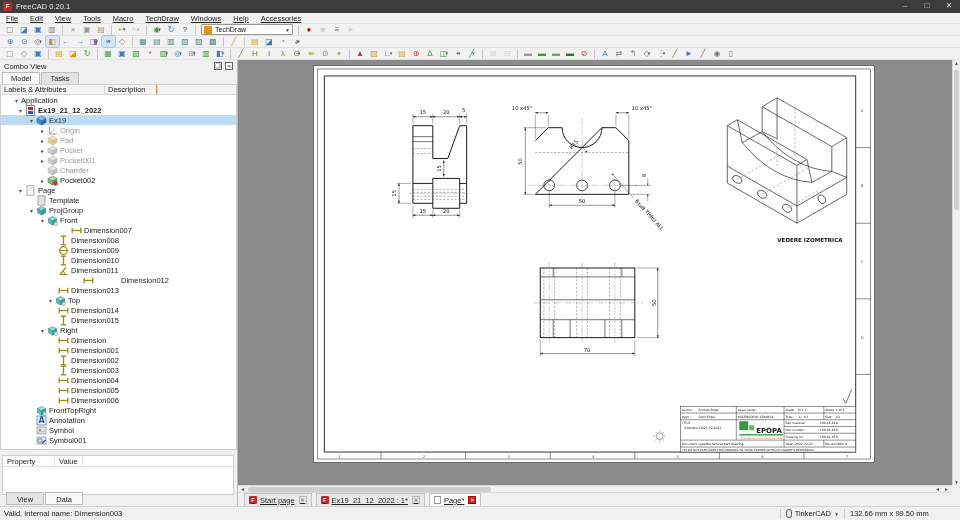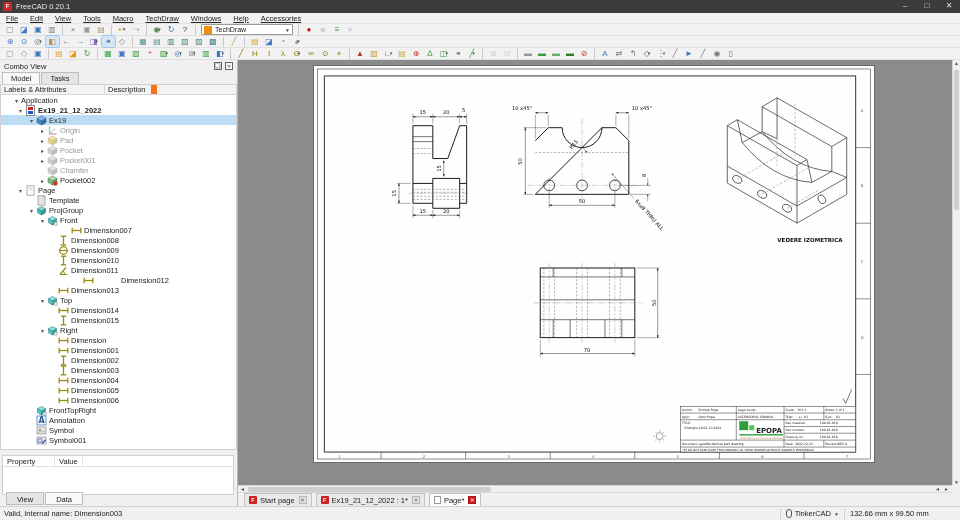--- a/index.html
+++ b/index.html
@@ -31,21 +31,21 @@
   
   #combo { position:absolute; left:0; top:60px; width:238px; height:446px; background:#f0f0f0; border-right:1px solid #b9b9b9; }
   #combo-head { height:12px; display:flex; align-items:center; padding:0 4px; }
   #combo-head .sp { flex:1; }
   .winico { width:8px; height:8px; border:1px solid #666; margin-left:3px; font-size:6px; line-height:7px; text-align:center; color:#444; background:#f7f7f7; }
   #combo-tabs { height:12px; display:flex; padding-left:2px; }
   .ctab { padding:0 8px; height:12px; line-height:12px; background:#e4e4e4; border:1px solid #bdbdbd; border-bottom:none; margin-right:1px; }
   .ctab.active { background:#f8f8f8; }
   #tree-cols { height:11px; display:flex; background:#f4f4f4; border:1px solid #cfcfcf; border-bottom:1px solid #d8d8d8; }
   #tree-cols .col1 { width:104px; padding-left:3px; line-height:10px; border-right:1px solid #d8d8d8; }
-  #tree-cols .col2 { width:52px; padding-left:3px; line-height:10px; border-right:6px solid #f97316; }
+  #tree-cols .col2 { width:52px; padding-left:3px; line-height:10px; border-right:1px solid #f97316; }
   #tree { height:355px; background:#fff; border:1px solid #cfcfcf; border-top:none; overflow:hidden; }
   .trow { display:flex; align-items:center; height:10px; white-space:nowrap; }
   .trow.selected { background:#bcdcf4; }
   .trow .arr { width:9px; text-align:center; font-size:6px; color:#555; flex:none; }
   .trow .tico { width:11px; height:11px; flex:none; margin-right:2px; }
   .trow .tico svg { width:11px; height:11px; display:block; }
   .trow .lbl { font-size:7.5px; }
   .trow.bold .lbl {font-weight:bold;}
   .trow.grayed .lbl { color:#999; }
   .trow.grayed .tico { opacity:.55; }
@@ -65,21 +65,21 @@
   
   #hscroll { position:absolute; left:238px; top:485px; width:714px; height:7px; background:#f0f0f0; border-top:1px solid #d5d5d5; }
   #hthumb { position:absolute; left:10px; top:1px; width:243px; height:5px; background:#cdcdcd; border-radius:2px; }
   .harr { position:absolute; top:0; font-size:5px; color:#555; line-height:7px; }
   #vscroll { position:absolute; left:952px; top:60px; width:8px; height:425px; background:#f0f0f0; border-left:1px solid #d5d5d5; }
   #vthumb { position:absolute; left:1px; top:10px; width:5px; height:140px; background:#cdcdcd; border-radius:2px; }
   .varr { position:absolute; left:1px; font-size:5px; color:#555; }
 
   
   #doctabs { position:absolute; left:238px; top:492px; width:714px; height:14px; background:#f0f0f0; display:flex; align-items:flex-end; padding-left:6px; border-top:1px solid #dadada; }
-  .dtab { display:flex; align-items:center; height:13px; background:#e9e9e9; border:1px solid #c2c2c2; border-bottom:none; padding:0 4px; margin-right:4px; }
+  .dtab { display:flex; align-items:center; height:13px; background:#e9e9e9; border:1px solid #c2c2c2; border-bottom:none; padding:0 4px; margin-right:4px;text-decoration:underline; }
   .dtab.active { background:#fbfbfb; }
   .dtab .fcico { width:8px; height:8px; background:#cc2222; border-radius:1px; color:#fff; font-size:5.5px; line-height:8px; text-align:center; font-weight:bold; margin-right:3px; }
   .dtab .pgico { width:7px; height:8px; background:#fff; border:1px solid #999; margin-right:3px; }
   .dtab .closer { width:8px; height:8px; border:1px solid #b5b5b5; background:#e2e2e2; color:#666; font-size:5.5px; line-height:7px; text-align:center; margin-left:4px; }
   .dtab .closer.red { background:#cc2222; border-color:#aa1111; color:#fff; }
 
   
   #statusbar { position:absolute; left:0; top:506px; width:960px; height:14px; background:#f0f0f0; border-top:1px solid #d0d0d0; display:flex; align-items:center; }
   #status-msg { padding-left:4px; }
   #status-right { margin-left:auto; display:flex; align-items:center; height:14px; }
@@ -464,21 +464,21 @@
           <span class="arr"></span>
           <span class="tico">
             <svg viewBox="0 0 11 11">
               <line x1="1.2" y1="5.5" x2="9.8" y2="5.5" stroke="#9a8a10" stroke-width="1.3"></line>
               <line x1="1.2" y1="2.8" x2="1.2" y2="8.2" stroke="#9a8a10" stroke-width="1.3"></line>
               <line x1="9.8" y1="2.8" x2="9.8" y2="8.2" stroke="#9a8a10" stroke-width="1.3"></line>
             </svg>
           </span>
           <span class="lbl">Dimension013</span>
         </div>
-        <div class="trow" style="padding-left: 37px;">
+        <div class="trow" style="padding-left: 37px; margin-left: 8px;">
           <span class="arr">▾</span>
           <span class="tico">
             <svg viewBox="0 0 11 11">
               <path d="M5.5 1.5 L9.5 3.7 L5.5 6 L1.5 3.7 Z" fill="#9ae0e0" stroke="#2a8a8a" stroke-width=".6"></path>
               <path d="M1.5 3.7 L5.5 6 L5.5 10 L1.5 7.7 Z" fill="#5ac4c4" stroke="#2a8a8a" stroke-width=".6"></path>
               <path d="M9.5 3.7 L5.5 6 L5.5 10 L9.5 7.7 Z" fill="#34a4a4" stroke="#2a8a8a" stroke-width=".6"></path>
               <circle cx="8.8" cy="8.8" r="1.8" fill="#e8e8e8" stroke="#888" stroke-width=".5"></circle>
             </svg>
           </span>
           <span class="lbl">Top</span>

